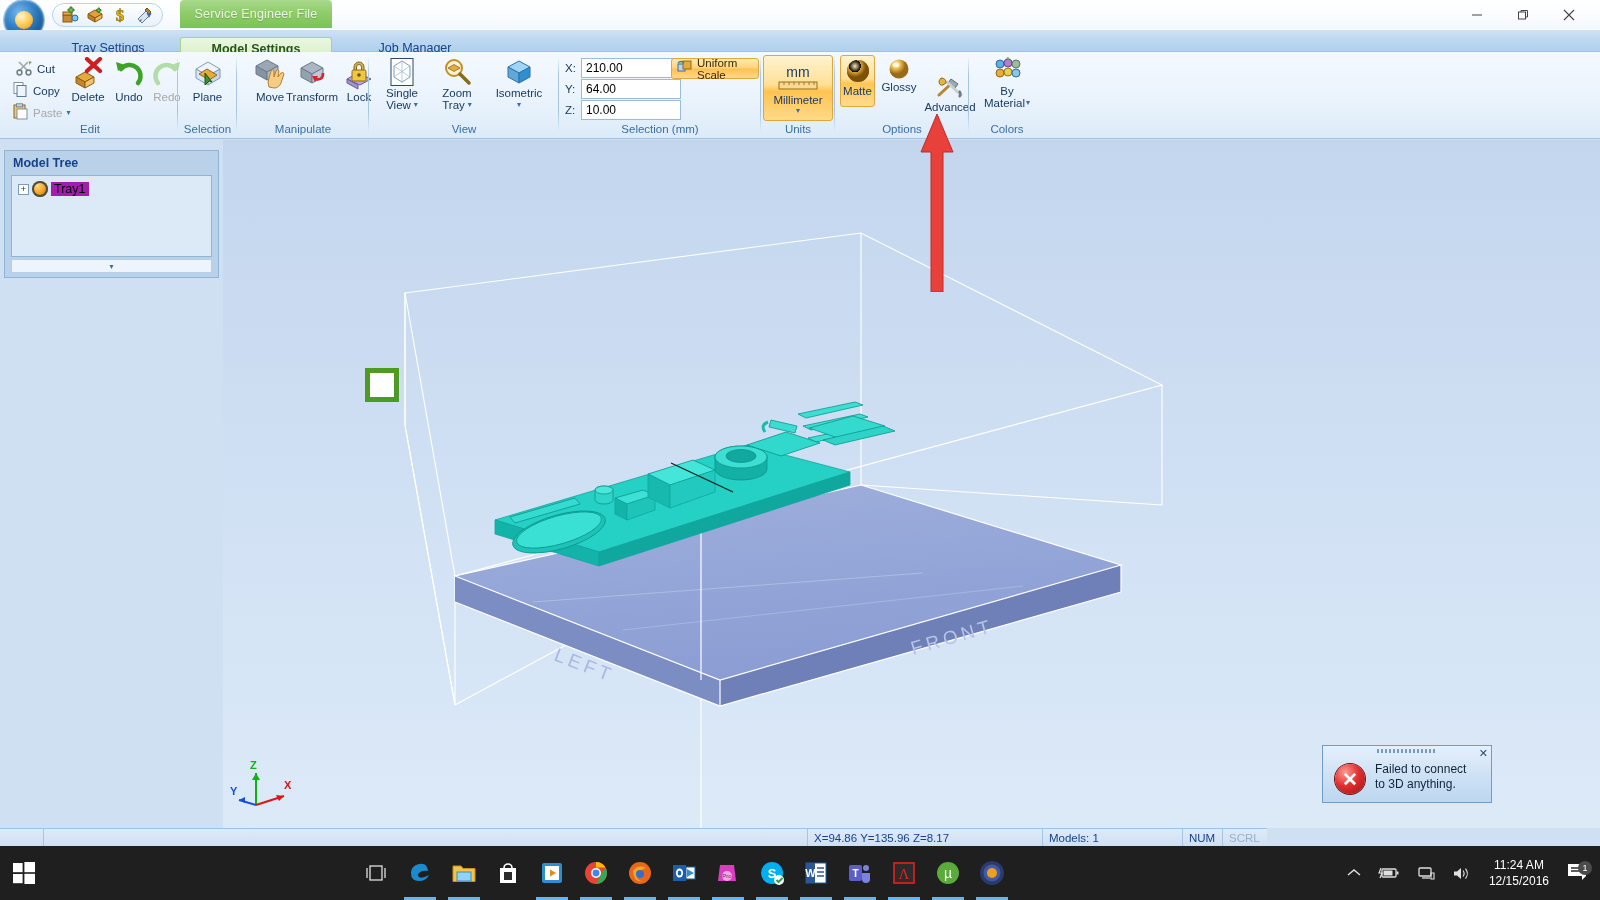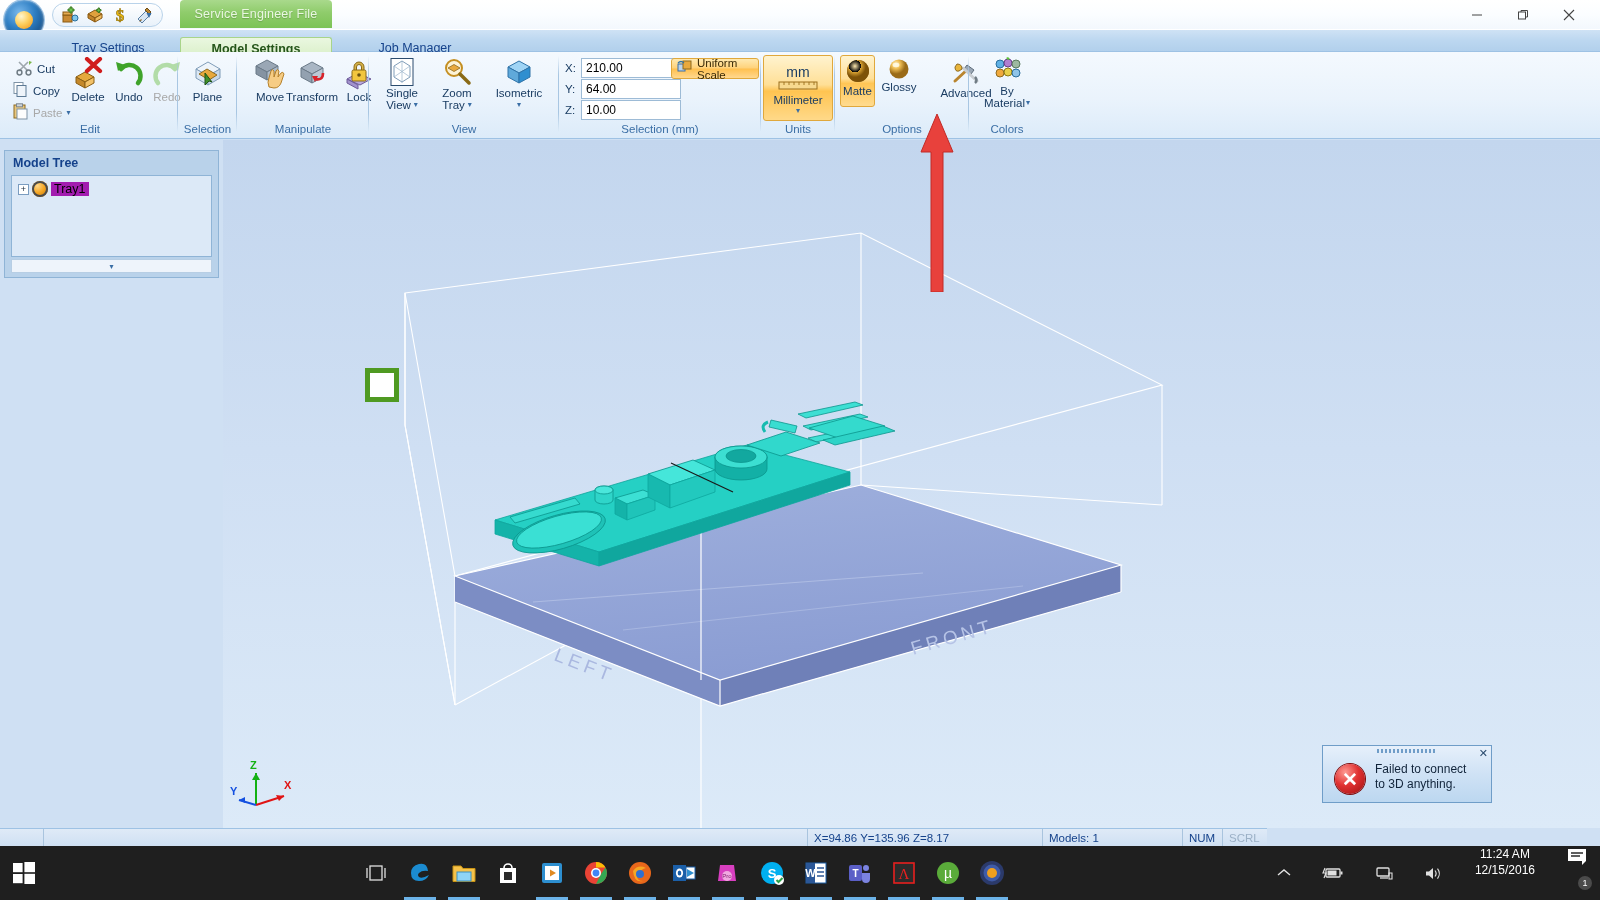--- a/index.html
+++ b/index.html
@@ -185,21 +185,21 @@
   .startBtn { position:absolute; left:0; top:0; width:48px; height:54px;
               display:flex; align-items:center; justify-content:center; }
   .cortana { position:absolute; left:48px; top:0; width:300px; height:54px;
              background:#2b2b2b; display:flex; align-items:center; }
   .cortanaRing { width:19px; height:19px; border-radius:50%; border:3px solid #e8e8e8; margin-left:16px; }
   .cortanaTxt { margin-left:12px; color:#c9c9c9; font-size:14px; }
   .micIcon { position:absolute; right:16px; top:18px; color:#c0c0c0; }
   .tbIcons { position:absolute; left:354px; top:0; height:54px; display:flex; align-items:center; gap:0; }
   .tbIcon { width:44px; height:54px; display:flex; align-items:center; justify-content:center; position:relative; }
   .tbIcon.active::after { content:""; position:absolute; left:6px; right:6px; bottom:0; height:3px; background:#6cb3e8; }
-  .tray { position:absolute; right:0; top:0; height:54px; display:flex; gap:15px; }
+  .tray { position:absolute; right:0; top:0; height:54px; display:flex; align-items:center; gap:1px; }
   .trayItem { padding:0 8px; color:#e6e6e6; display:flex; align-items:center; }
   .clock { color:#fff; font-size:12px; text-align:center; line-height:16px; padding:0 10px; }
   .actionCenter { padding:0 12px 0 6px; position:relative; color:#fff; }
   .acBadge { position:absolute; right:8px; bottom:10px; width:14px; height:14px; border-radius:50%;
              background:#4b4b4b; color:#fff; font-size:9px; display:flex; align-items:center; justify-content:center; }
 
   
   .redArrow { position:absolute; left:920px; top:112px; width:34px; height:180px; }
 </style>
 </head>
@@ -538,21 +538,21 @@
                 <stop offset="0%" stop-color="#fff8dd"></stop>
                     <stop offset="45%" stop-color="#f0bf55"></stop>
                 <stop offset="100%" stop-color="#9a6b17"></stop>
               </radialGradient>
                 </defs>
               <ellipse cx="9" cy="8" rx="3.4" ry="2.2" fill="#fffbe8" opacity=".85"></ellipse>
             </svg>
           </span>
           <span>Glossy</span>
         </div>
-        <div class="btnV" style="left:84px; top:8px; width:58px;margin-left:16px;">
+        <div class="btnV" style="left:84px; top:22px; width:58px;">
           <span class="ic">
             <svg width="30" height="26" viewBox="0 0 30 26">
               <path d="M4 20 l14-13" stroke="#b9852f" stroke-width="3" stroke-linecap="round"></path>
               <path d="M16 4 l7 5 -3 4 -7-5z" fill="#9aa7b5" stroke="#5f6d7b"></path>
               <path d="M26 20 l-14-13" stroke="#c8cdd2" stroke-width="3" stroke-linecap="round"></path>
               <path d="M6 3 q5 0 5 5 l-3 2 q-4 1-4-4z" fill="#e8b53c" stroke="#8d6a21"></path>
               <path d="M24 22 q3-3 0-6" stroke="#6f7b84" stroke-width="2.5" fill="none"></path>
             </svg>
           </span>
           <span>Advanced</span>

